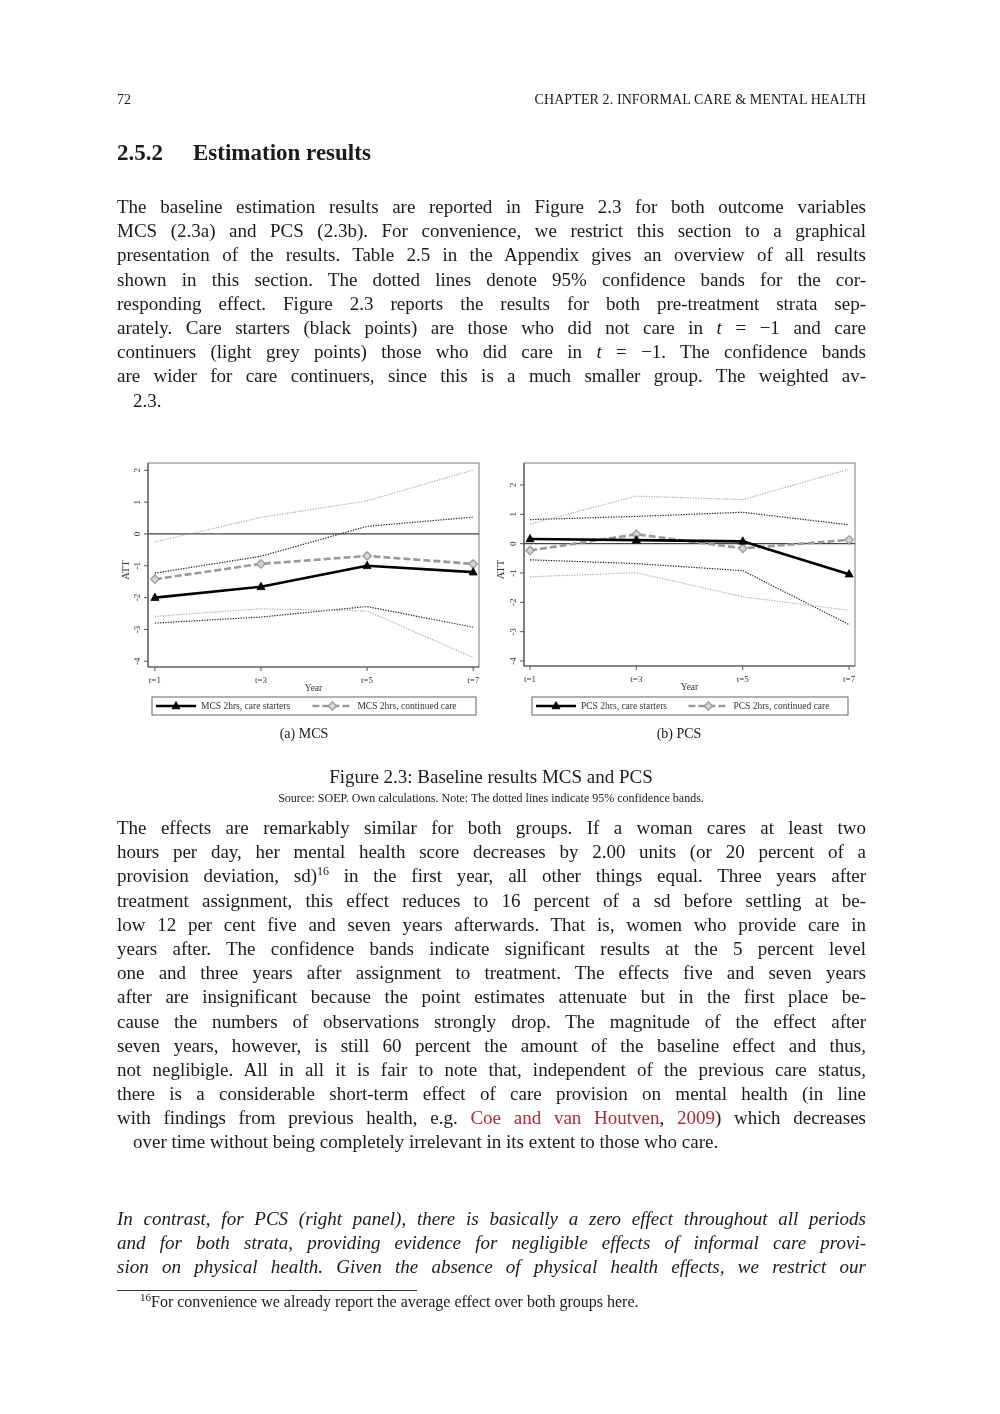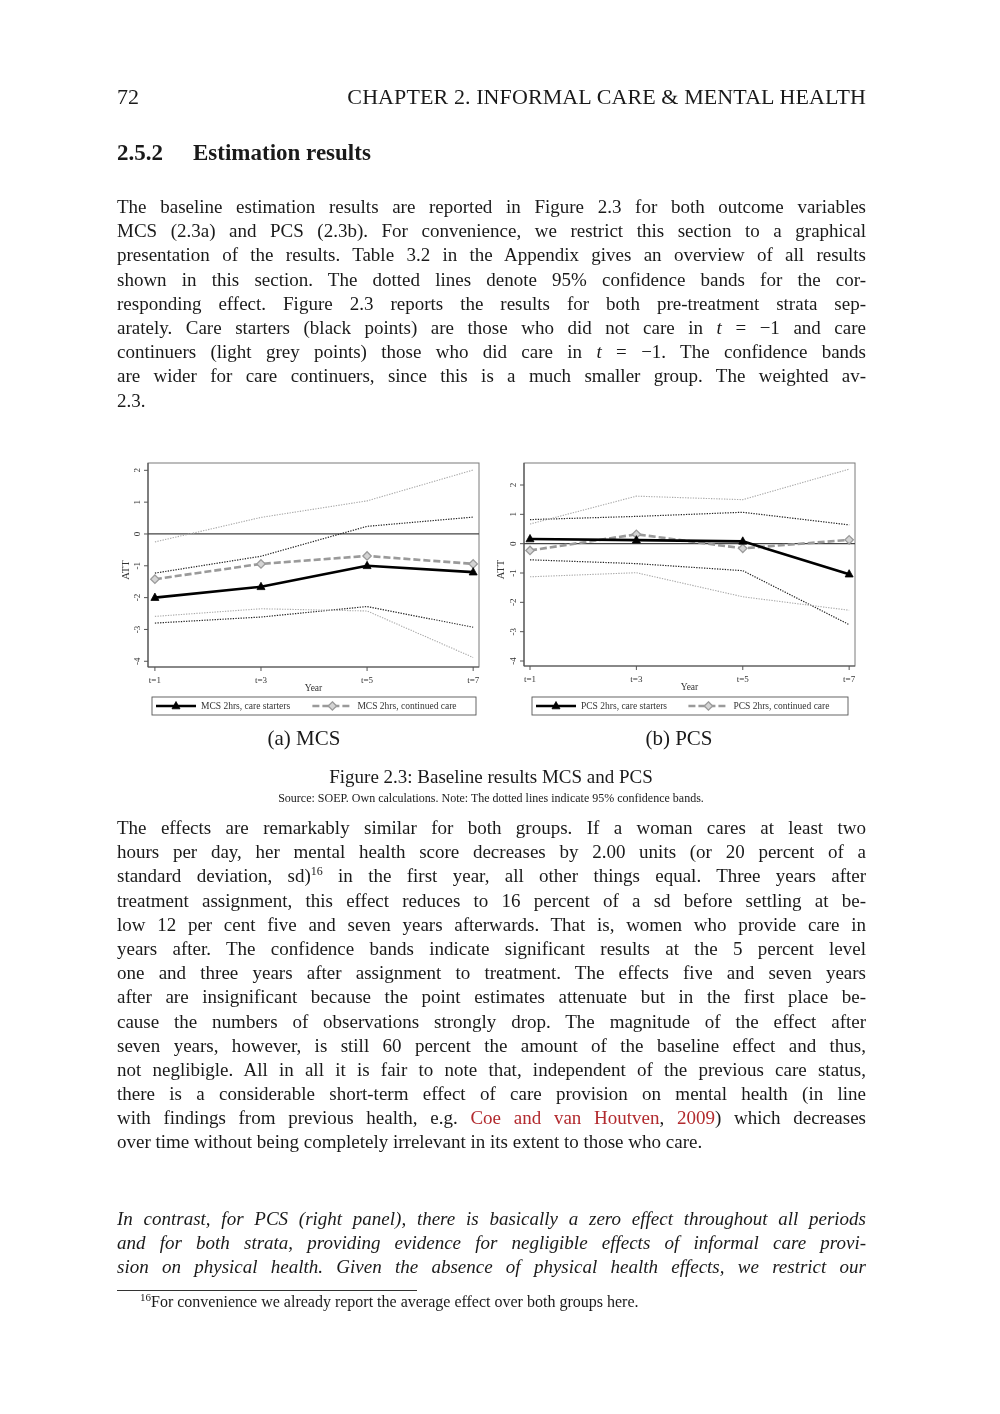--- a/index.html
+++ b/index.html
@@ -1,32 +1,32 @@
 <!DOCTYPE html>
 <html><head>
 <meta charset="utf-8">
 <style>
   html, body { margin: 0; padding: 0; background: #ffffff; }
   body { width: 1000px; height: 1414px; position: relative; overflow: hidden;
          font-family: "Liberation Serif", "DejaVu Serif", serif; color: #1a1a1a; }
   .abs { position: absolute; }
-  .running-head { top: 84px; left: 117px; width: 749px; height: 22px; font-size: 22px; }
+  .running-head { top: 92px; left: 117px; width: 749px; height: 22px; font-size: 14px; }
   .running-head .pg { position: absolute; left: 0; top: 0; }
   .running-head .chap { position: absolute; right: 0; top: 0; letter-spacing: 0.1px; }
   .sec-head { top: 140px; left: 117px; font-size: 23px; font-weight: bold; height: 30px; }
   .sec-head .num { position: absolute; left: 0; top: 0; }
   .sec-head .ttl { position: absolute; left: 76px; top: 0; white-space: nowrap; }
   .para { left: 117px; width: 749px; font-size: 19px; line-height: 24.2px; }
   .para .ln { display: block; white-space: nowrap; text-align: justify; text-align-last: justify; height: 24.2px; }
-  .para .ln.last { text-align: right; text-align-last: left; }
+  .para .ln.last { text-align: right; text-align-last: left; margin-left: 16px; }
   .para .sup { font-size: 12px; vertical-align: 7px; line-height: 0; }
   .para .math { font-style: italic; }
   .para .link { color: #b22a2e; }
   .panel { position: absolute; top: 455px; width: 385px; height: 265px; overflow: visible; }
-  .subcap { top: 726px; font-size: 21px; width: 200px; text-align: center; }
+  .subcap { top: 726px; font-size: 14px; width: 200px; text-align: center; }
   .figcap { top: 766px; left: 241px; width: 500px; text-align: center; font-size: 19px; }
   .fignote { top: 791px; left: 191px; width: 600px; text-align: center; font-size: 12px; }
   .fn-rule { top: 1290px; left: 117px; width: 300px; height: 0; border-top: 1px solid #333; }
   .footnote { top: 1293px; left: 140px; width: 726px; font-size: 16px; white-space: nowrap; }
   .footnote .sup { font-size: 11px; vertical-align: 6px; line-height: 0; }
   svg text { font-family: "Liberation Serif", "DejaVu Serif", serif; }
 </style>
 </head>
 <body>
 
@@ -36,21 +36,21 @@
 </div>
 
 <div class="abs sec-head">
   <span class="num">2.5.2</span>
   <span class="ttl">Estimation results</span>
 </div>
 
 <div class="abs para" style="top:195px;">
     <span class="ln"><span>The baseline estimation results are reported in Figure 2.3 for both outcome variables</span></span>
     <span class="ln"><span>MCS (2.3a) and PCS (2.3b).  For convenience, we restrict this section to a graphical</span></span>
-    <span class="ln"><span>presentation of the results. Table 3.2 in the Appendix gives an overview of all results</span></span>
+    <span class="ln"><span>presentation of the results. Table 2.5 in the Appendix gives an overview of all results</span></span>
     <span class="ln"><span>shown in this section.  The dotted lines denote 95% confidence bands for the cor-</span></span>
     <span class="ln"><span>responding effect.  Figure 2.3 reports the results for both pre-treatment strata sep-</span></span>
     <span class="ln"><span>arately.  Care starters (black points) are those who did not care in </span><span class="math">t</span><span> = −1 and care</span></span>
     <span class="ln"><span>continuers (light grey points) those who did care in </span><span class="math">t</span><span> = −1. The confidence bands</span></span>
     <span class="ln"><span>are wider for care continuers, since this is a much smaller group. The weighted av-</span></span>
     <span class="ln last"><span>2.3.</span></span>
   </div>
 
 <svg class="panel" style="left:108px;" width="385" height="265" viewBox="0 0 385 265">
     <rect x="40" y="8" width="331" height="204" fill="#fff" stroke="#7a7a7a" stroke-width="1"></rect>
@@ -192,21 +192,21 @@
   </svg>
 
 <div class="abs subcap" style="left:204px;">(a) MCS</div>
 <div class="abs subcap" style="left:579px;">(b) PCS</div>
 <div class="abs figcap">Figure 2.3: Baseline results MCS and PCS</div>
 <div class="abs fignote">Source: SOEP. Own calculations. Note: The dotted lines indicate 95% confidence bands.</div>
 
 <div class="abs para" style="top:816px;">
     <span class="ln"><span>The effects are remarkably similar for both groups.  If a woman cares at least two</span></span>
     <span class="ln"><span>hours per day, her mental health score decreases by 2.00 units (or 20 percent of a</span></span>
-    <span class="ln"><span>standard deviation, sd)</span><span class="sup">16</span><span> in the first year, all other things equal.  Three years after</span></span>
+    <span class="ln"><span>provision deviation, sd)</span><span class="sup">16</span><span> in the first year, all other things equal.  Three years after</span></span>
     <span class="ln"><span>treatment assignment, this effect reduces to 16 percent of a sd before settling at be-</span></span>
     <span class="ln"><span>low 12 per cent five and seven years afterwards. That is, women who provide care in</span></span>
     <span class="ln"><span>years after.  The confidence bands indicate significant results at the 5 percent level</span></span>
     <span class="ln"><span>one and three years after assignment to treatment.  The effects five and seven years</span></span>
     <span class="ln"><span>after are insignificant because the point estimates attenuate but in the first place be-</span></span>
     <span class="ln"><span>cause the numbers of observations strongly drop.  The magnitude of the effect after</span></span>
     <span class="ln"><span>seven years, however, is still 60 percent the amount of the baseline effect and thus,</span></span>
     <span class="ln"><span>not neglibigle. All in all it is fair to note that, independent of the previous care status,</span></span>
     <span class="ln"><span>there is a considerable short-term effect of care provision on mental health (in line</span></span>
     <span class="ln"><span>with findings from previous health, e.g. </span><span class="link">Coe and van Houtven</span><span>, </span><span class="link">2009</span><span>) which decreases</span></span>

